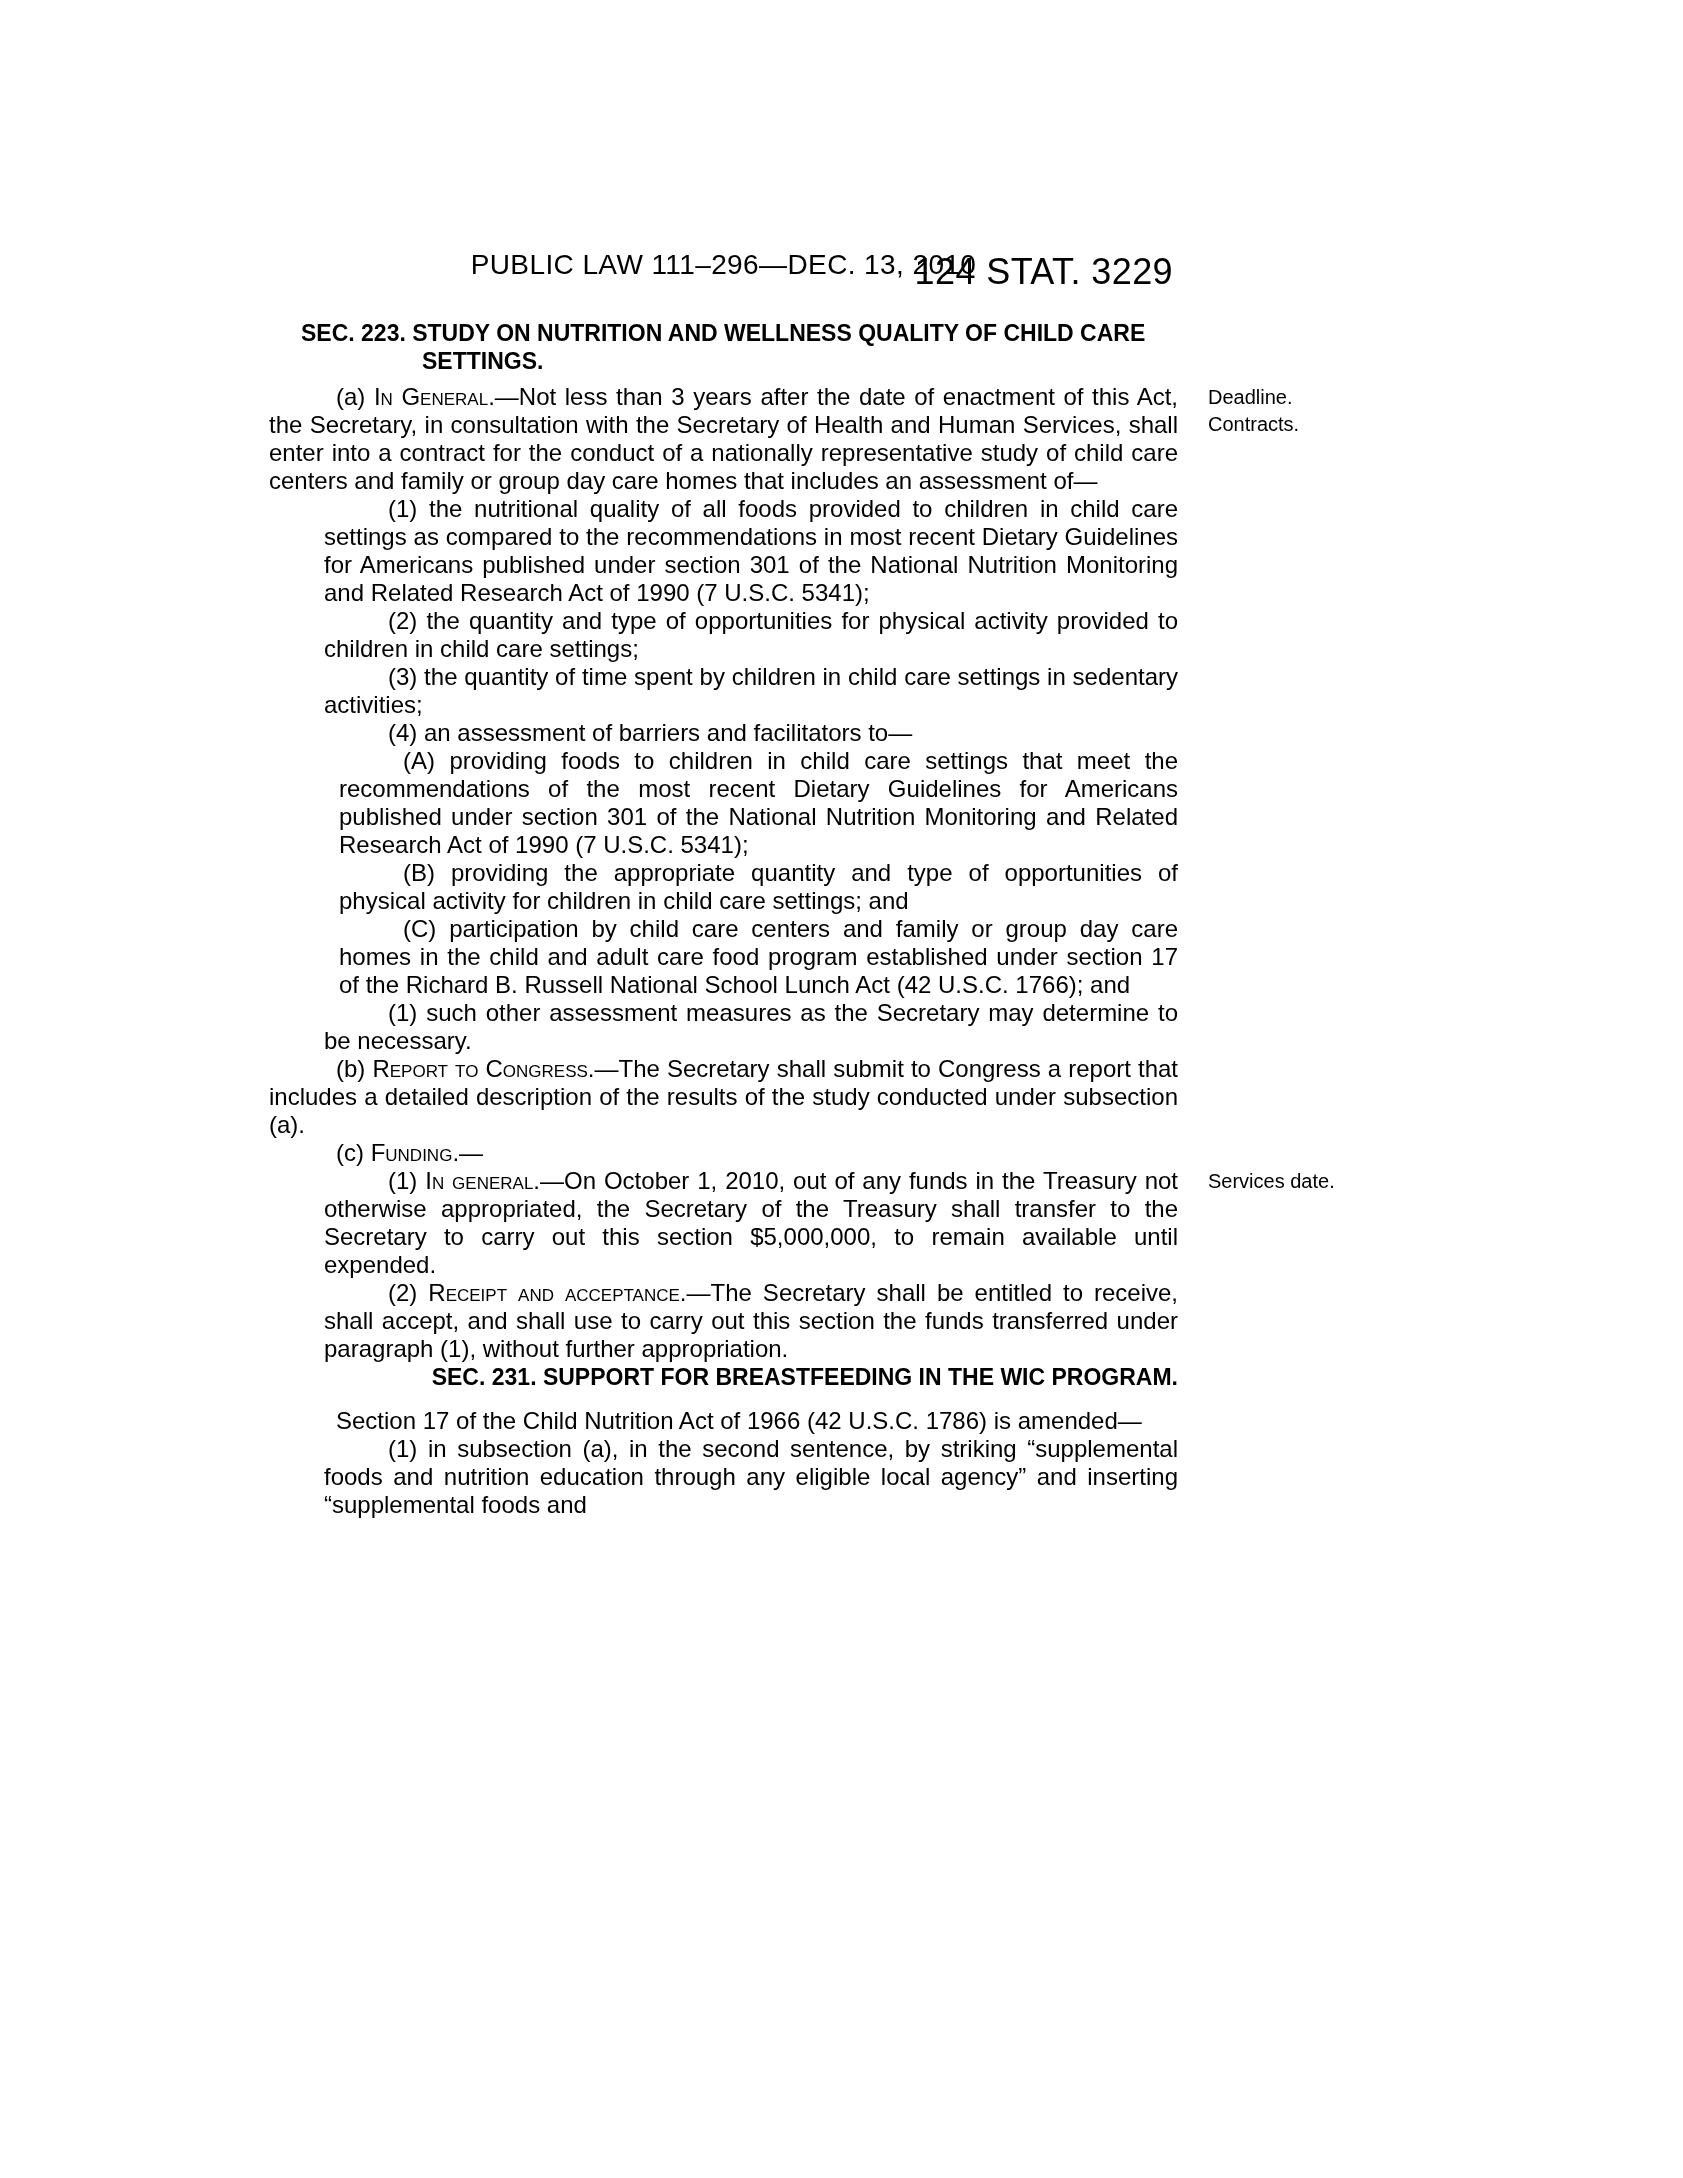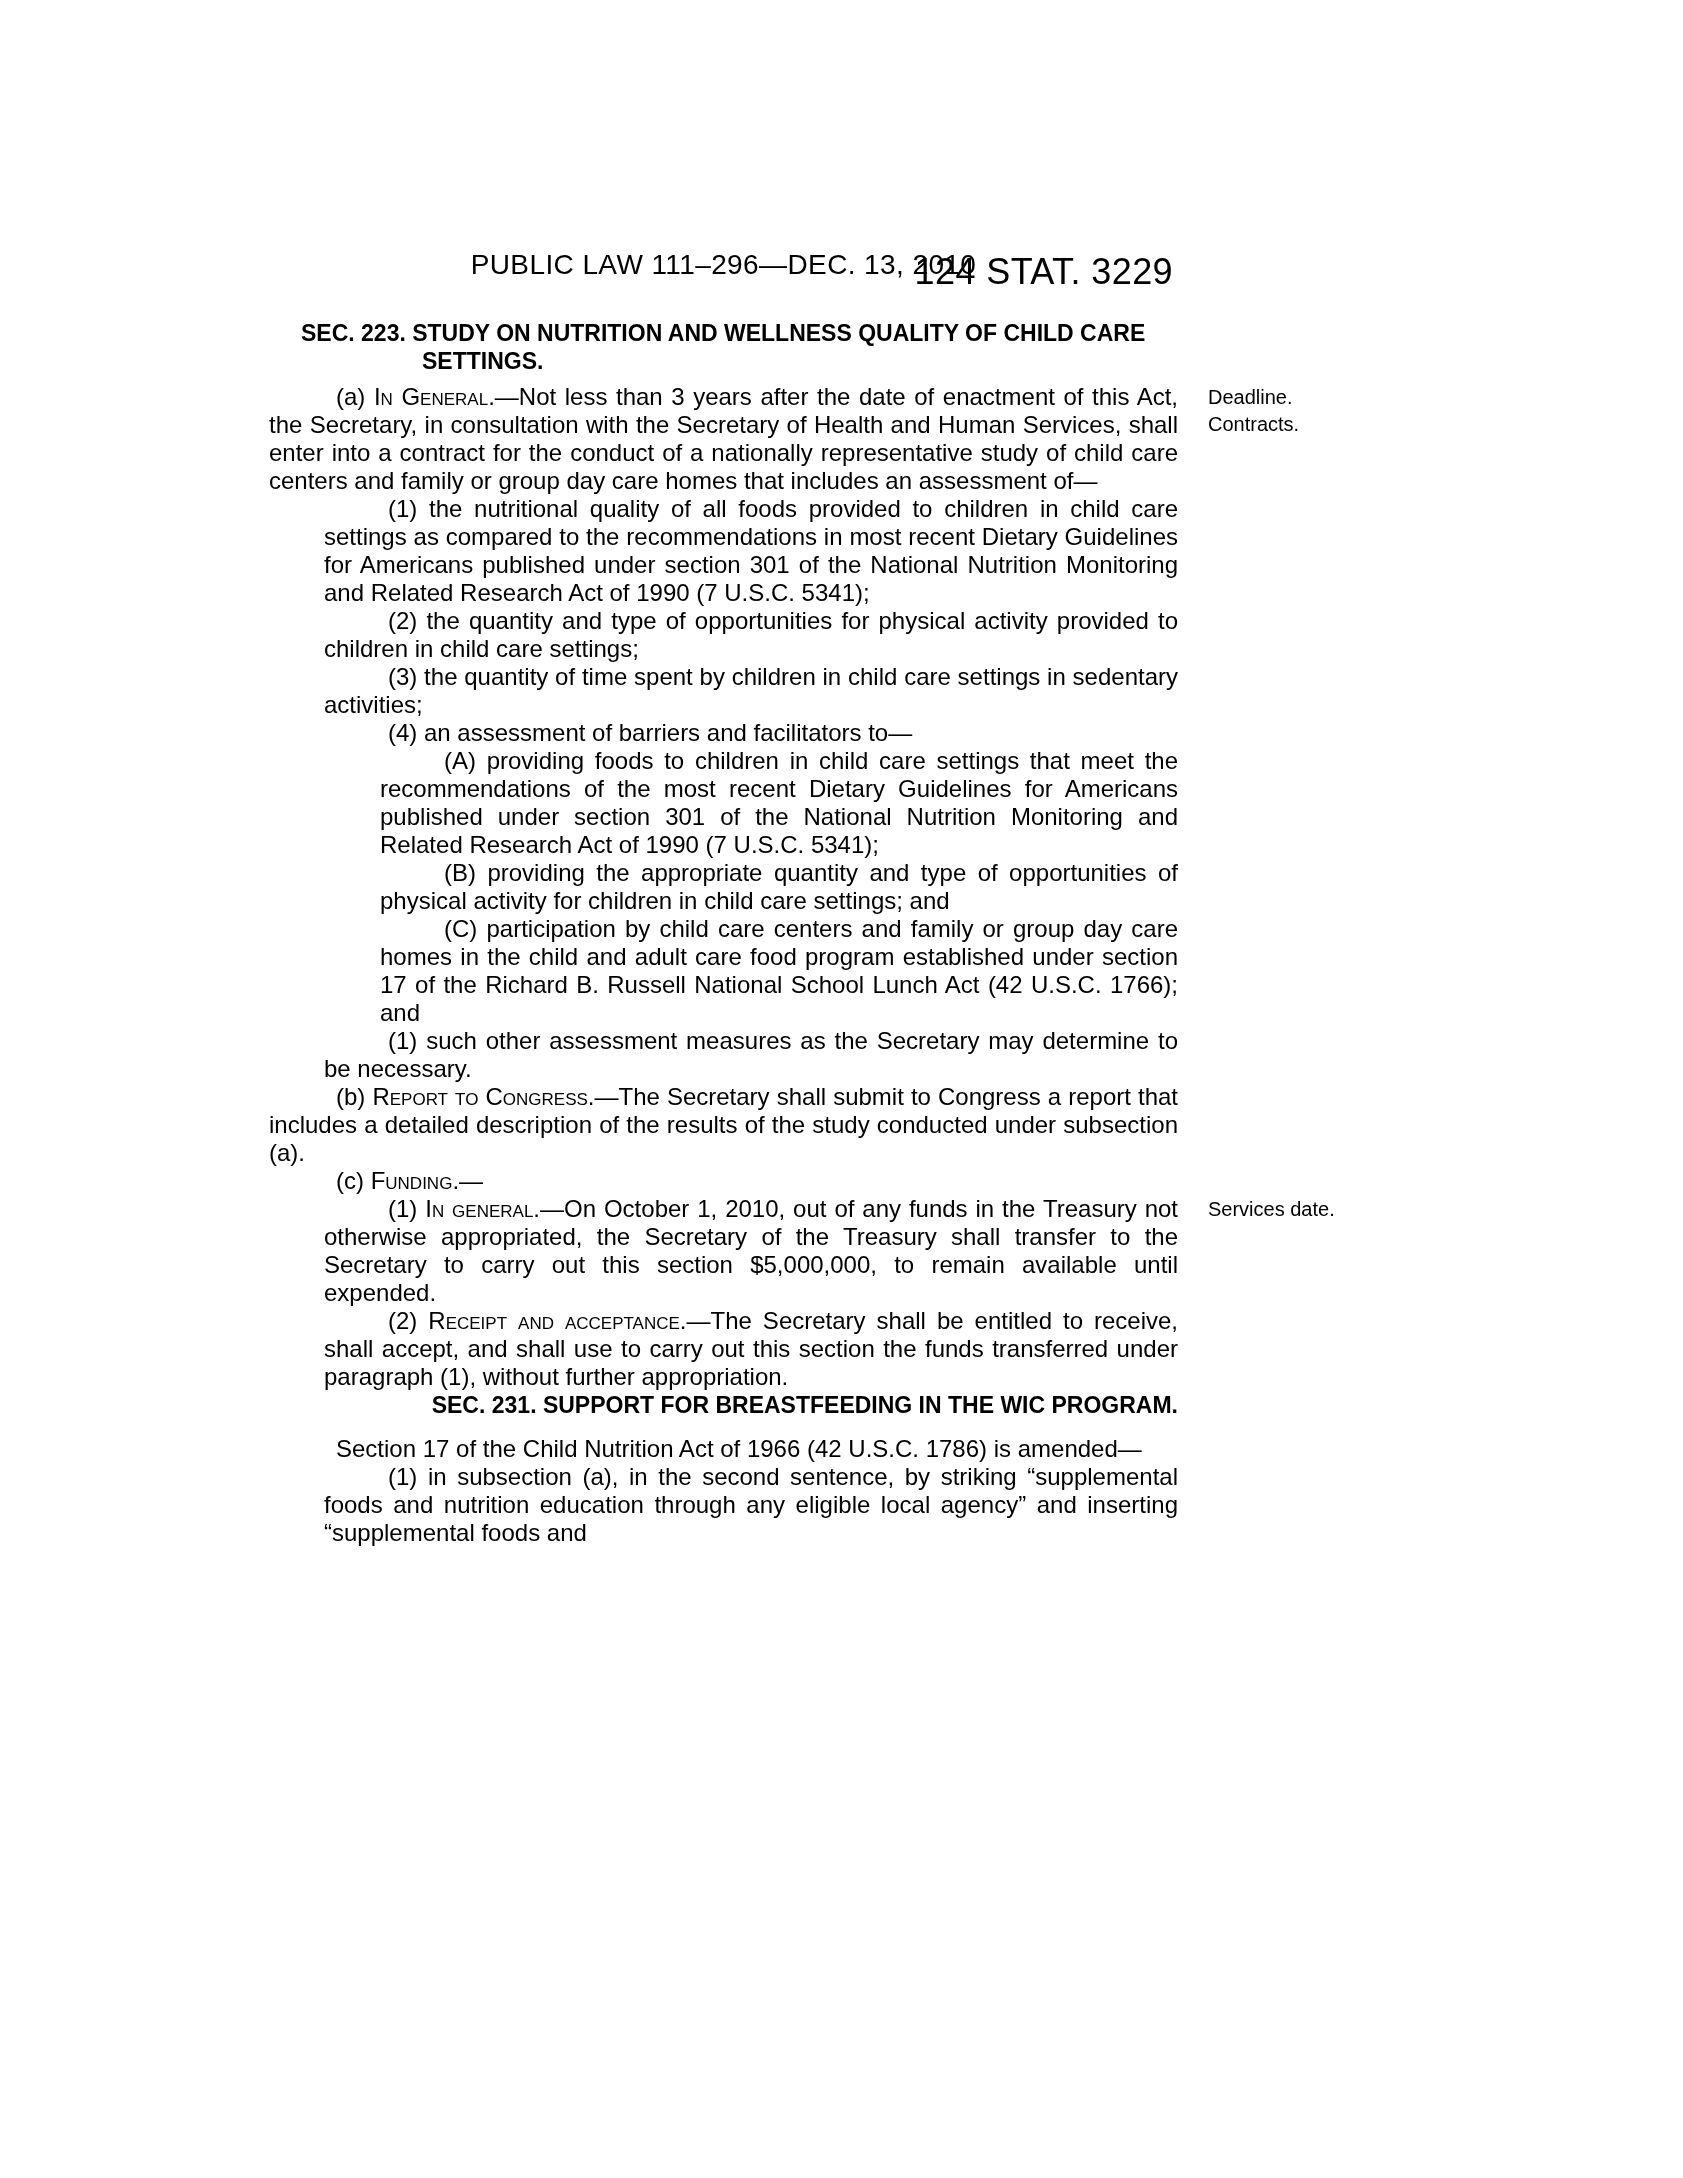--- a/index.html
+++ b/index.html
@@ -24,21 +24,21 @@
     font-size:24px; line-height:28px; text-align:justify;
   }
   .sec-heading {
     font-weight:bold; font-size:23px; line-height:28px;
     padding-left:153px; text-indent:-121px; max-width:792px;
     text-align:left; margin:2px 0 8px 0;
   }
   .p { position:relative; margin:0; }
   .p0 { text-indent:67px; }
   .p1 { margin-left:55px;  text-indent:64px; }
-  .p2 { margin-left:111px; text-indent:64px; }
+  .p2 { margin-left:70px; text-indent:64px; }
   .sc { font-variant:small-caps; }
   .margin-note {
     position:absolute; left:calc(100% + 30px); top:1px; width:228px;
     font-size:20px; line-height:27px; text-align:left; text-indent:0;
   }
   .subtitle {
     font-weight:bold; font-size:44px; line-height:46px;
     margin:20px 0 26px 0; text-align:left;
   }
   .subtitle-line { text-align:justify; }

